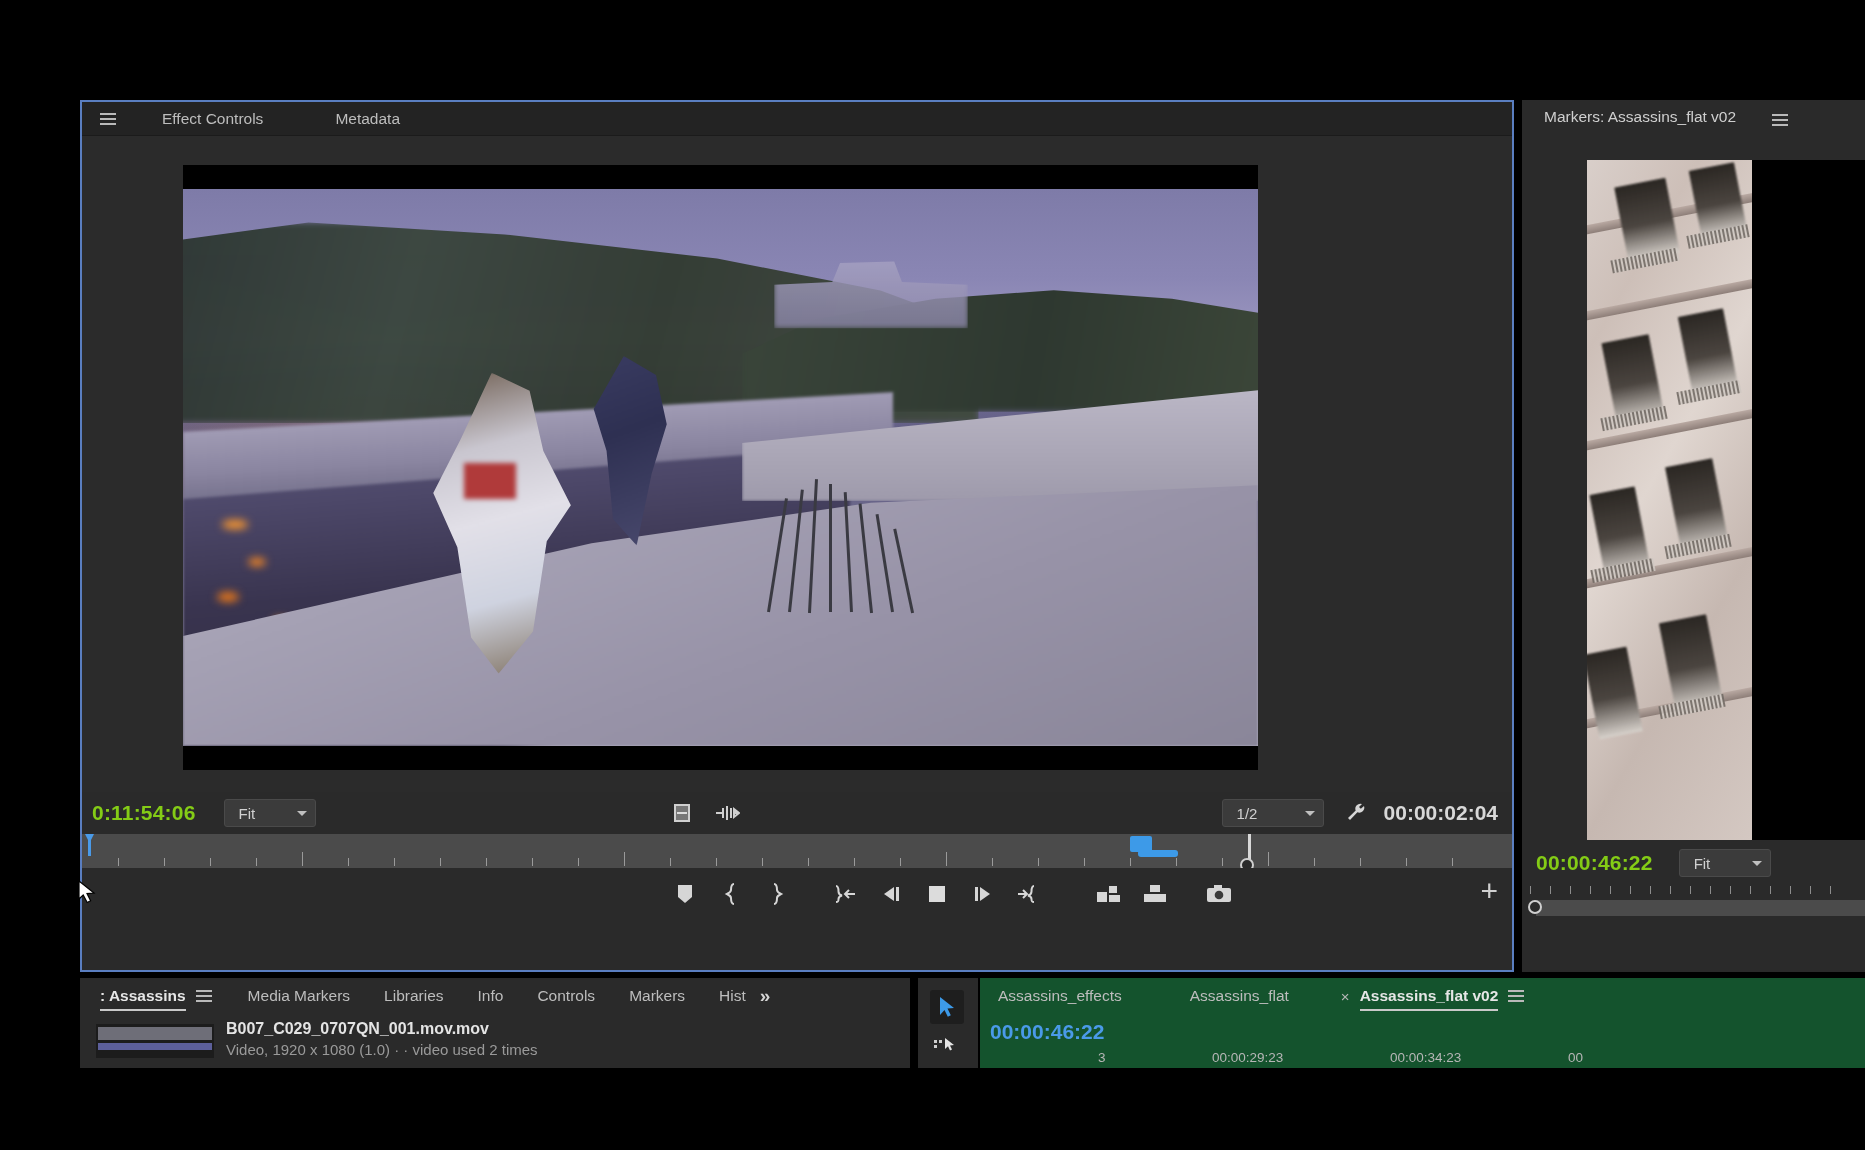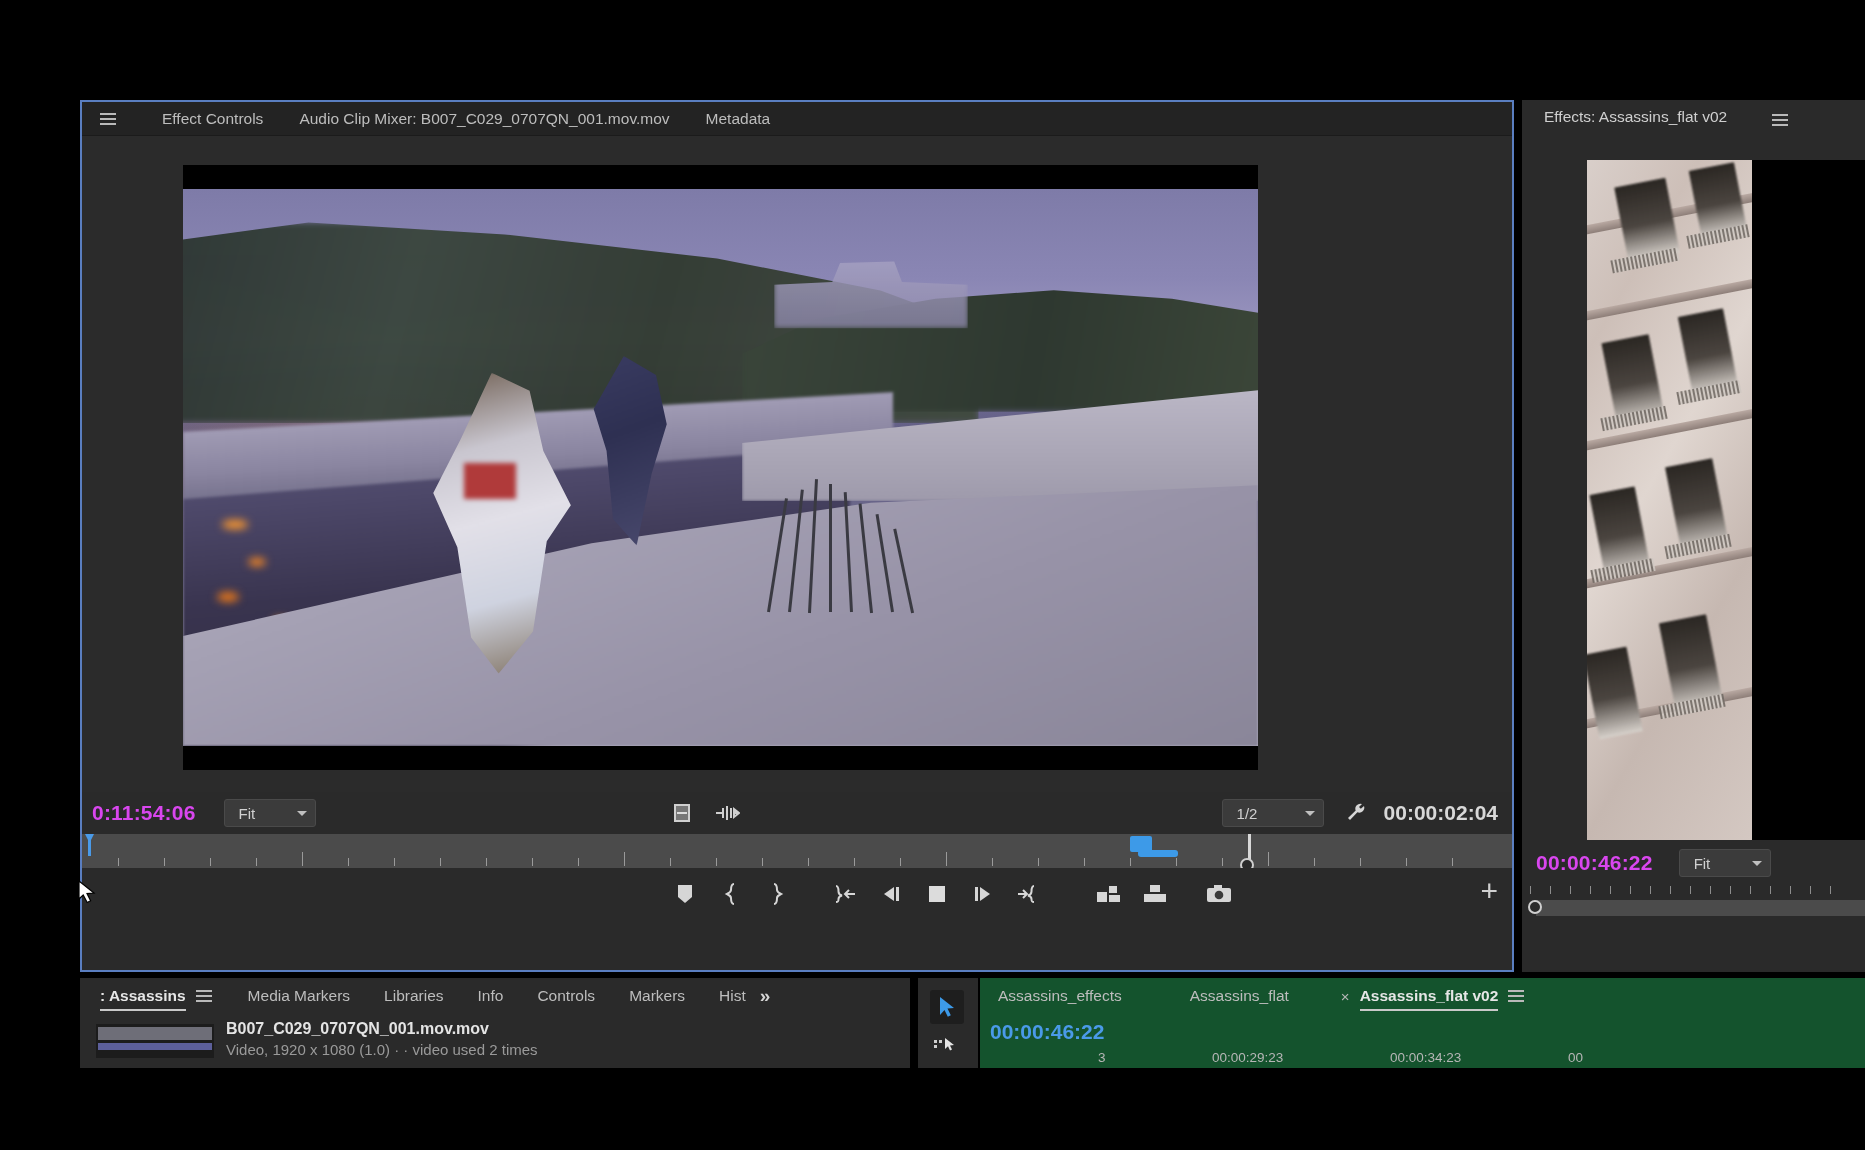--- a/index.html
+++ b/index.html
@@ -105,21 +105,21 @@
   }
   .letterbox-top, .letterbox-bot { position: absolute; left:0; right:0; background:#000; }
   .letterbox-top { top: 0; height: 24px; }
   .letterbox-bot { bottom: 0; height: 24px; }
 
   
   #source-ctlbar {
     position: absolute; left: 0; top: 690px; width: 1430px; height: 42px;
     background: #2a2a2a; display: flex; align-items: center;
   }
-  .tc-blue { color: #d946ef; font-size: 21px; font-weight: bold; letter-spacing: .2px; }
+  .tc-blue { color: #84cc16; font-size: 21px; font-weight: bold; letter-spacing: .2px; }
   .tc-white { color: #d8d8d8; font-size: 21px; font-weight: bold; }
   .selectbox {
     background: #3b3b3b; border: 1px solid #4a4a4a; border-radius: 3px;
     height: 28px; display: flex; align-items: center; justify-content: space-between;
     padding: 0 8px 0 14px; color: #d0d0d0; font-size: 15px; min-width: 92px;
   }
   .caret { width: 0; height: 0; border-left: 5px solid transparent;
     border-right: 5px solid transparent; border-top: 5px solid #c0c0c0; margin-left: 12px; }
 
   .icon-btn { display: inline-flex; align-items: center; justify-content: center;
@@ -216,21 +216,20 @@
     <div class="panel-tabbar">
       <div style="width:8px"></div>
       <div class="hamburger">
           <i></i>
           <i></i>
           <i></i>
         </div>
       <div class="tabgap"></div>
       <div class="tab">Effect Controls</div>
       <div class="tabgap"></div>
-      <div class="tab">Audio Clip Mixer: B007_C029_0707QN_001.mov.mov</div>
       <div class="tabgap"></div>
       <div class="tab">Metadata</div>
     </div>
 
     <div id="source-video-area">
       <div id="source-video">
         <div class="letterbox-top"></div>
         <div id="src-frame" class="film">
           <div class="trees"></div>
           <div class="trees2"></div>
@@ -409,21 +408,21 @@
             <rect x="1" y="4" width="24" height="14" rx="2" fill="#d6d6d6"></rect>
             <circle cx="13" cy="11" r="4.3" fill="#3a3a3a"></circle>
             <rect x="8" y="1" width="8" height="3" fill="#d6d6d6"></rect>
           </svg>
       </div>
       <div class="plus-btn">+</div>
     </div>
   </div>
 
   <div id="program-panel">
-    <div id="program-title">Effects: Assassins_flat v02</div>
+    <div id="program-title">Markers: Assassins_flat v02</div>
     <div class="hamburger" id="program-ham">
         <i></i>
         <i></i>
         <i></i>
       </div>
 
     <div id="program-video">
       <div id="prog-frame">
         <div class="band" style="top:46px"></div>
         <div class="band" style="top:132px"></div>

